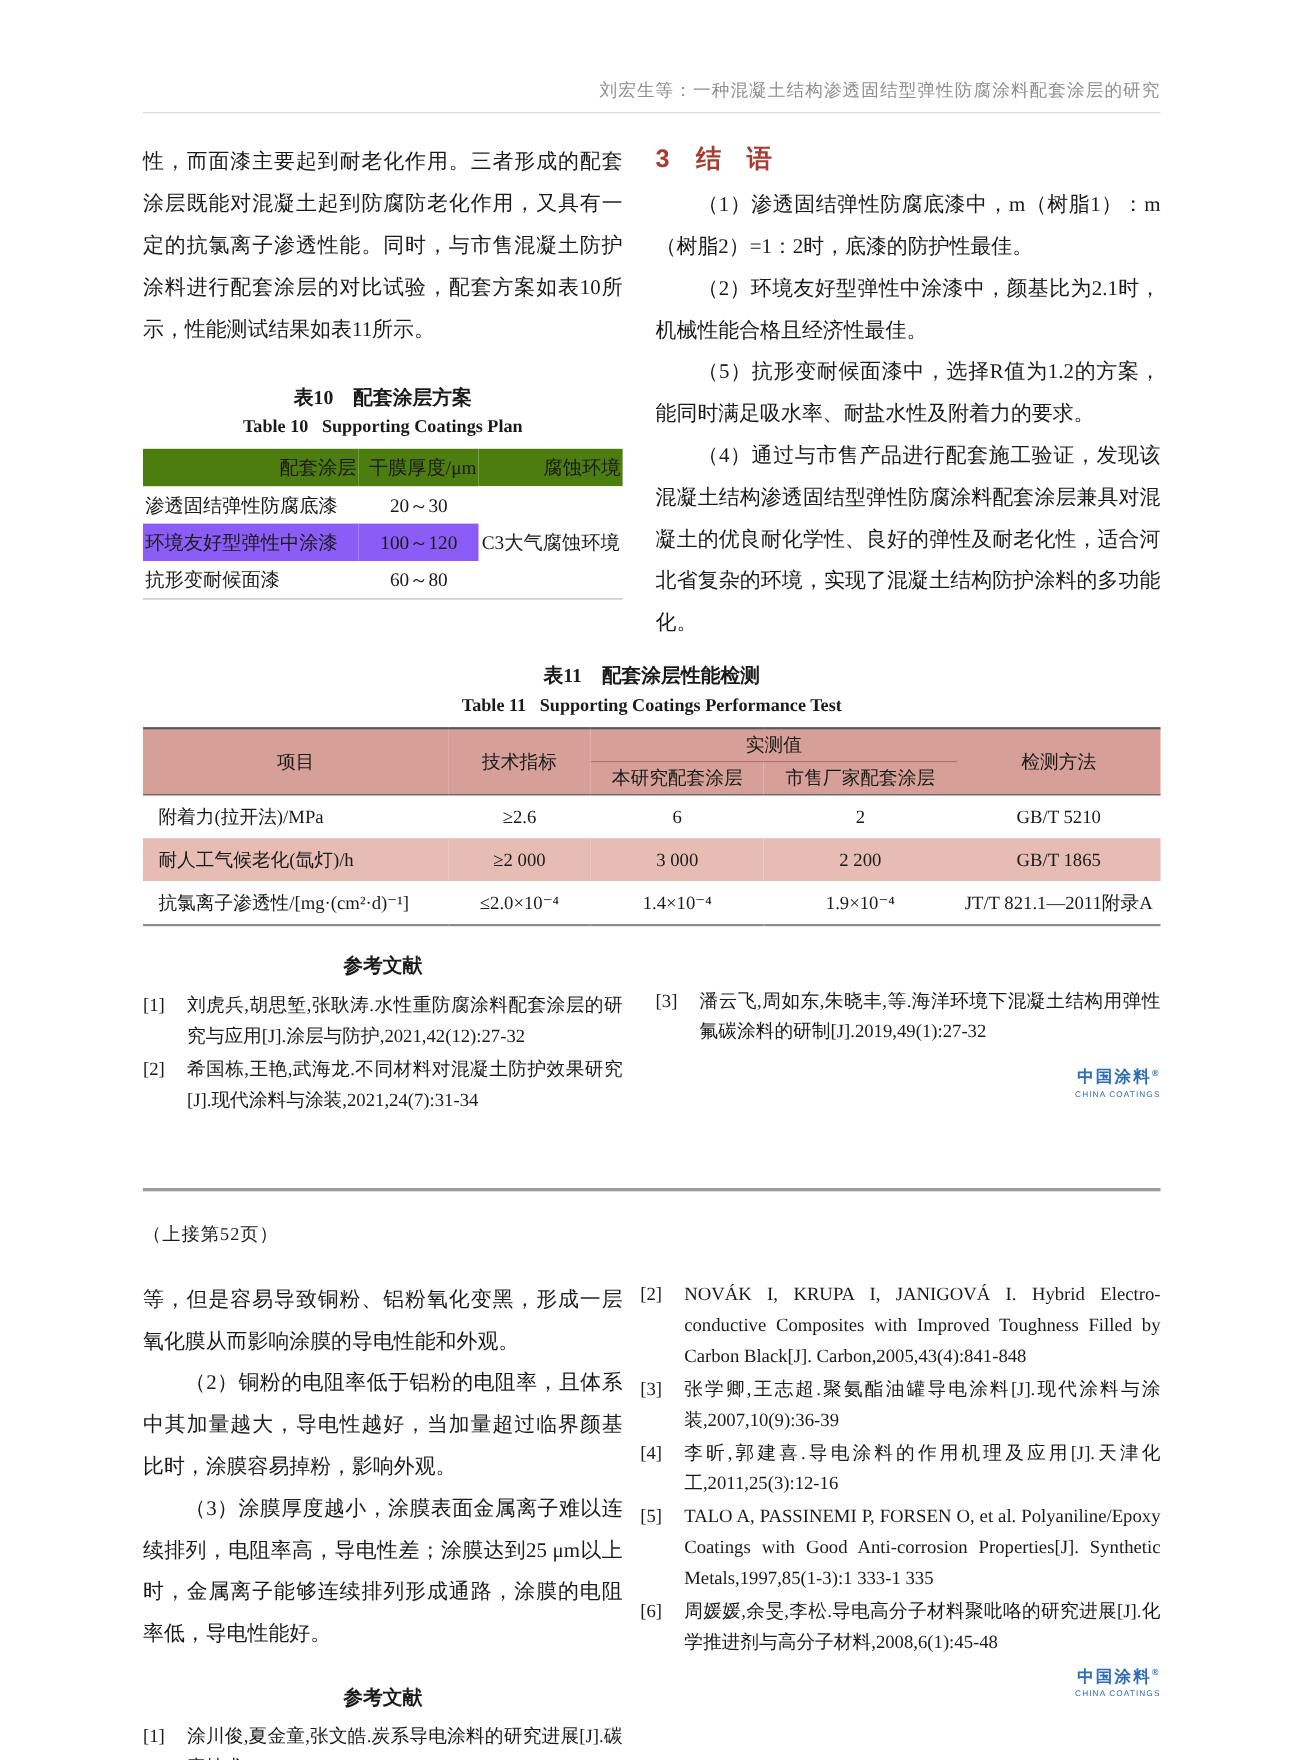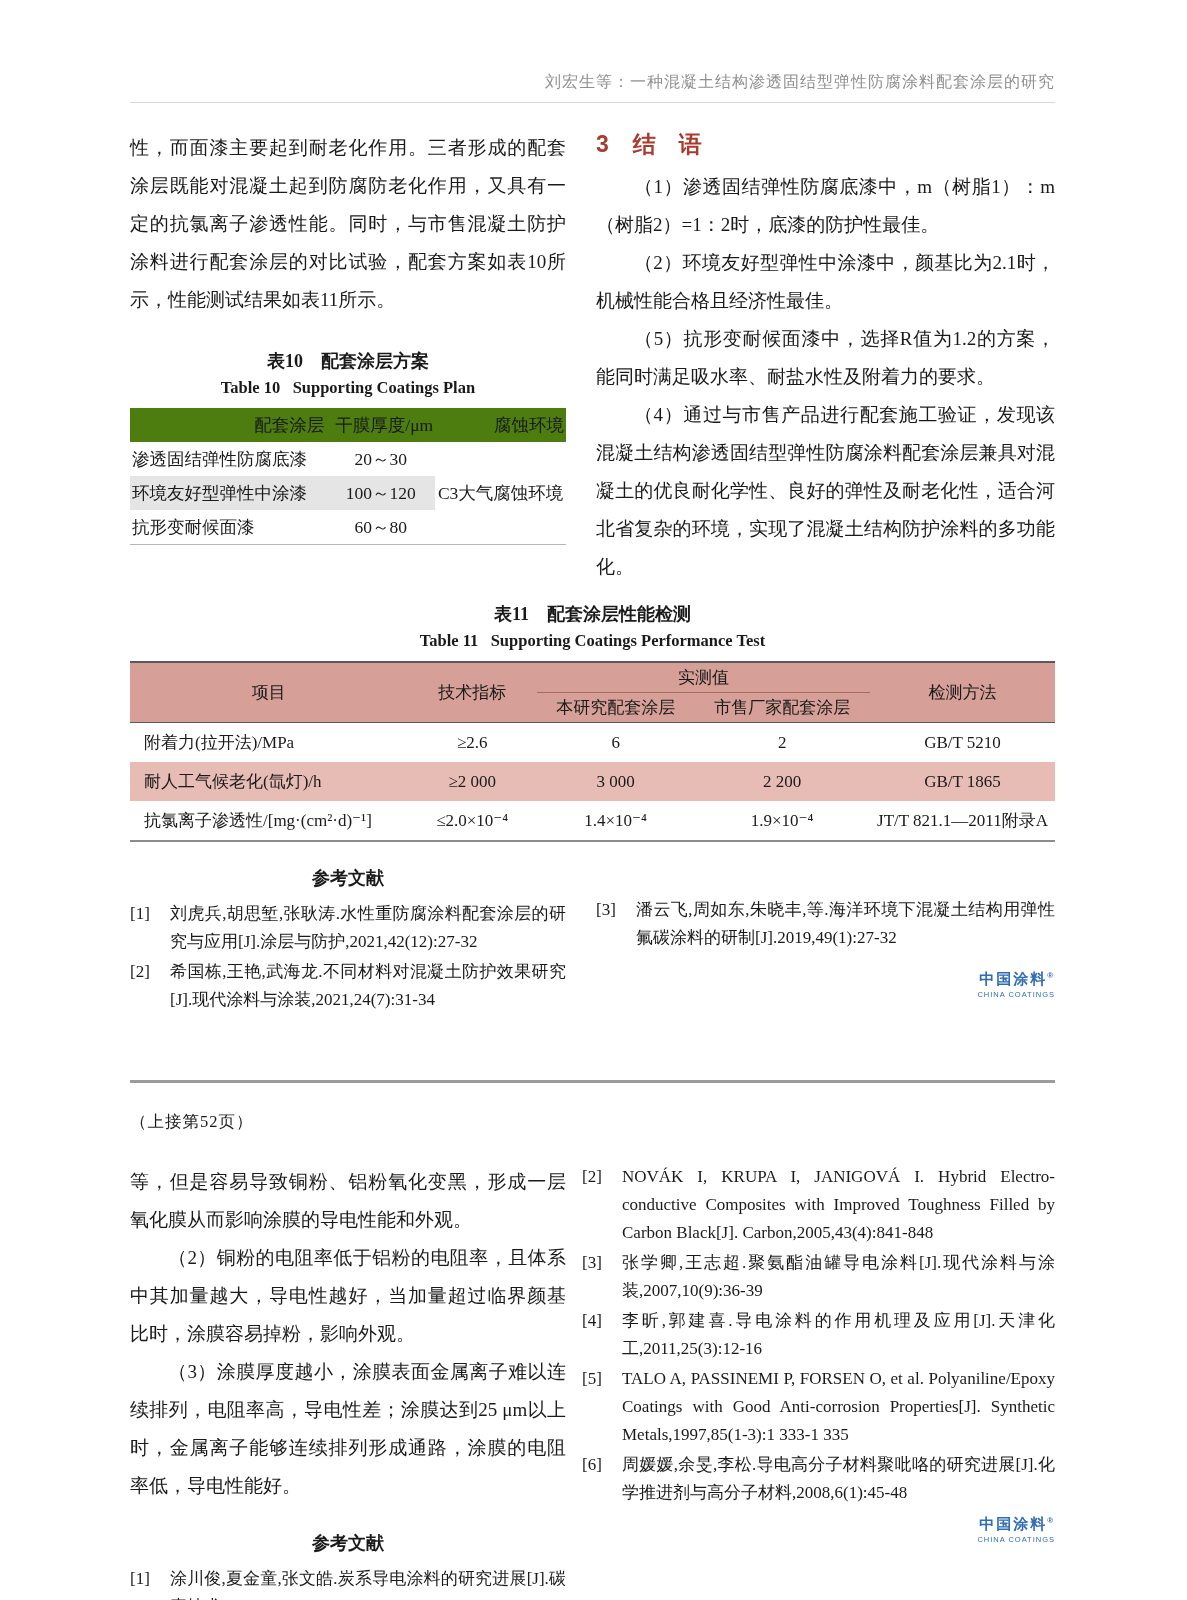--- a/index.html
+++ b/index.html
@@ -28,21 +28,21 @@
   
   .tbl-title-cn { text-align:center; font-weight:bold; font-size:18px; white-space:pre; }
   .tbl-title-en { text-align:center; font-weight:bold; font-size:16.5px; margin-top:5px; white-space:pre; }
 
   
   .table10-block { margin-top:30px; }
   table.t10 { width:100%; border-collapse:collapse; margin-top:10px; font-size:17.5px; border-bottom:1px solid #b5b5b5; }
   table.t10 th { background:#4d7c0f; font-weight:normal; padding:5px 2px; text-align:right; }
   table.t10 td { padding:5px 2px; text-align:center;margin-left:32px; }
   table.t10 td.c1 { text-align:left; }
-  table.t10 tr.pink td { background:#e5e5e5; }
+  table.t10 tr.pink td { background:#8b5cf6; }
   table.t10 td.env { background:#ffffff; }
 
   
   .table11-block { margin-top:16px; }
   table.t11 { width:100%; border-collapse:collapse; margin-top:10px; font-size:17px; border-top:2px solid #5a5a5a; border-bottom:2px solid #8d8d8d; }
   table.t11 thead { border-bottom:1px solid #5a5a5a; }
   table.t11 th { background:#d6a098; font-weight:normal; padding:3px 4px; text-align:center; }
   table.t11 th.measured { border-bottom:1px solid #a8695e; }
   table.t11 td { padding:8px 4px; text-align:center; }
   table.t11 td.c1 { text-align:left; padding-left:14px; }

